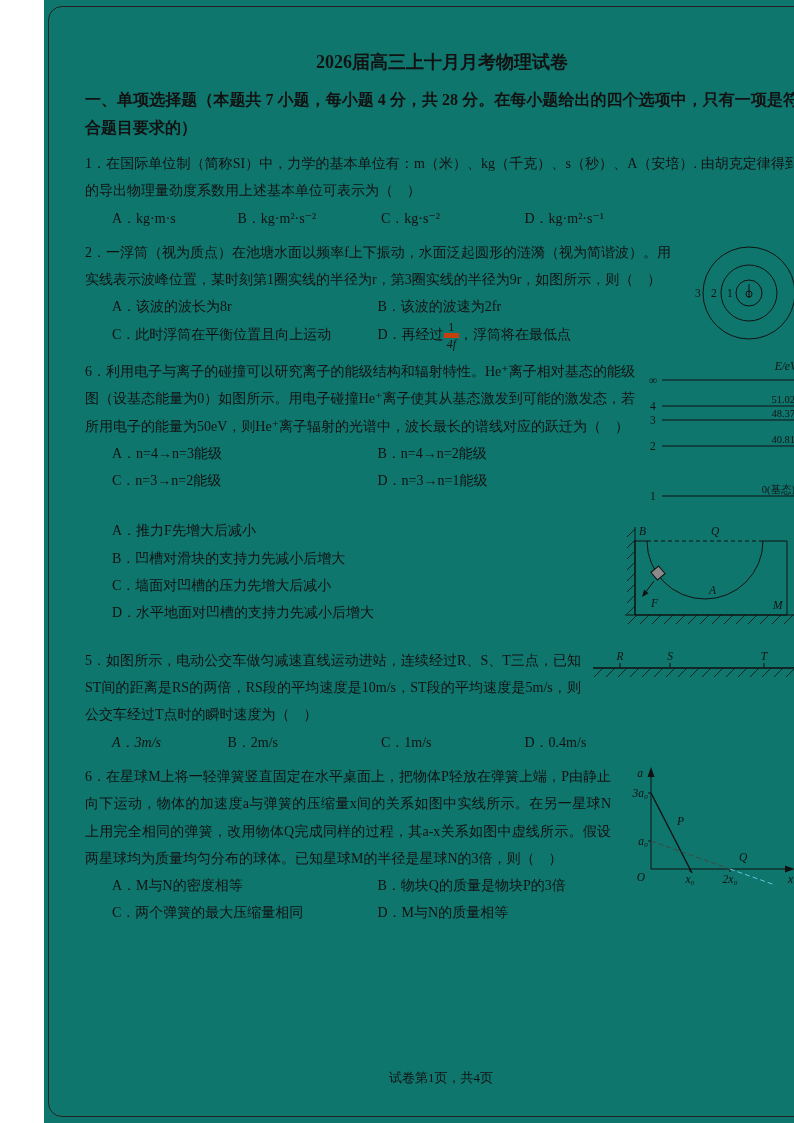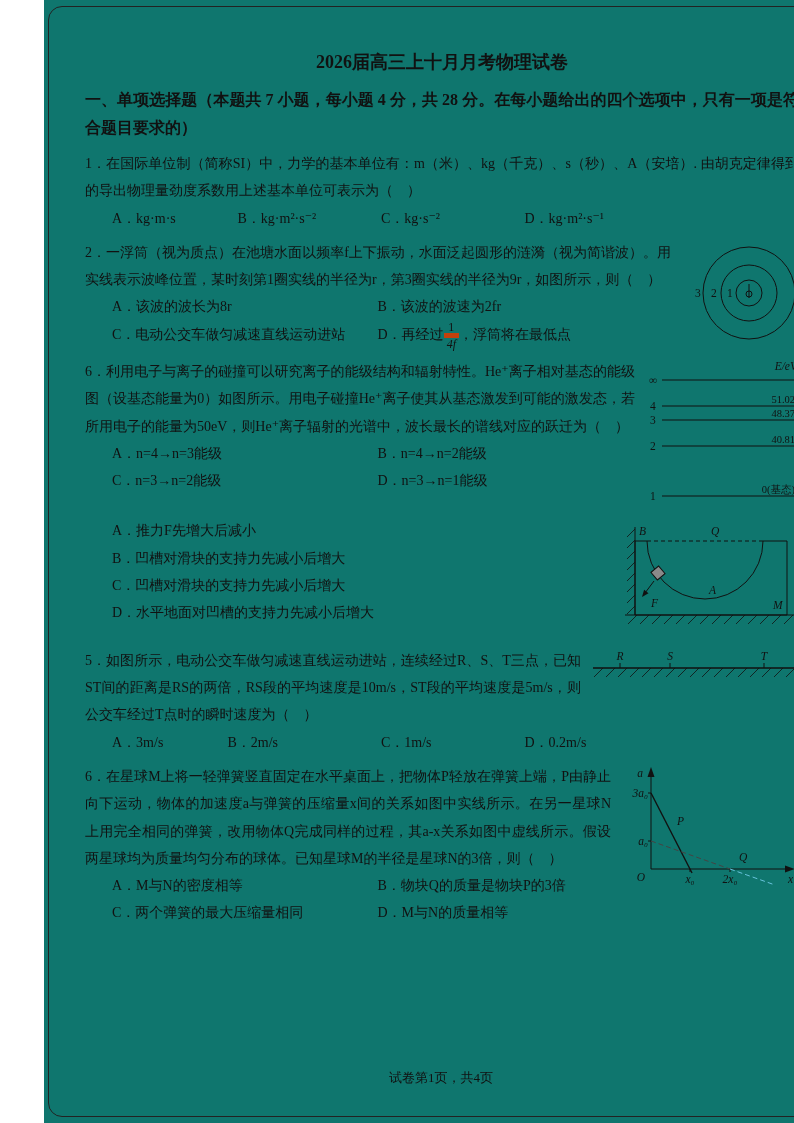--- a/index.html
+++ b/index.html
@@ -19,21 +19,21 @@
   .exam-info { margin-top: 11px; display: flex; justify-content: center; gap: 58px; font-size: 14px; }
   .section-header { margin-top: 12px; font-size: 16px; font-weight: 700; line-height: 1.78; text-align: justify; }
   .question { margin-top: 7px; font-size: 14px; line-height: 1.95; clear: both; }
   .stem { text-align: justify; }
   .opts { padding-left: 27px; }
   .opt { display: inline-block; vertical-align: top; }
   .w262 { width: 262px; }
   .w286 { width: 286px; }
   .w122 { width: 122px; }
   .w140 { width: 140px; }
-  .w112 { width: 112px; }
+  .w112 { width: 112px; font-style: italic; }
   .w150 { width: 150px; }
   .fig { float: right; margin: 2px 0 4px 12px; }
   svg text { font-size: 11.5px; font-family: "Liberation Serif", "DejaVu Serif", serif; fill: #111; }
   svg text.it { font-style: italic; }
   svg text.sm { font-size: 10.5px; }
   .frac { display: inline-block; vertical-align: -0.8em; text-align: center; line-height: 1.05; font-size: 12px; }
   .frac .num { display: block; }
   .frac .den { display: block; border-top: 5px solid #c2410c; padding: 0 3px; font-style: italic; }
   .footer { position: absolute; left: 0; right: 0; bottom: 36px; text-align: center; font-size: 13px; }
 </style>
@@ -72,21 +72,21 @@
           <text x="28" y="56">2</text>
           <text x="44" y="56">1</text>
         </svg>
       </div>
       <div class="stem">2．一浮筒（视为质点）在池塘水面以频率f上下振动，水面泛起圆形的涟漪（视为简谐波）。用实线表示波峰位置，某时刻第1圈实线的半径为r，第3圈实线的半径为9r，如图所示，则（　）</div>
       <div class="opts">
         <span class="opt w262">A．该波的波长为8r</span>
         <span class="opt">B．该波的波速为2fr</span>
       </div>
       <div class="opts">
-        <span class="opt w262">C．电动公交车做匀减速直线运动进站</span>
+        <span class="opt w262">C．此时浮筒在平衡位置且向上运动</span>
         <span class="opt"><span>D．再经过</span><span class="frac"><span class="num">1</span><span class="den">4f</span></span><span>，浮筒将在最低点</span></span>
       </div>
     </section>
 
     <section class="question">
       <div class="fig">
         <svg width="152" height="144" viewBox="0 0 152 144">
           <text x="150" y="10" text-anchor="end" class="it">E/eV</text>
           <line x1="15" y1="20" x2="150" y2="20" stroke="#111"></line>
           <text x="2" y="24">∞</text>
@@ -161,21 +161,21 @@
           <polygon points="19,78 25.5,74.2 21.1,70.8" fill="#111"></polygon>
           <text x="28" y="88" class="it">F</text>
           <text x="150" y="90" class="it">M</text>
         </svg>
       </div>
       <div class="opts">
         <span class="opt w286">A．推力F先增大后减小</span>
         <span class="opt">B．凹槽对滑块的支持力先减小后增大</span>
       </div>
       <div class="opts">
-        <span class="opt w286">C．凹槽对滑块的支持力先减小后增大</span>
+        <span class="opt w286">C．墙面对凹槽的压力先增大后减小</span>
         <span class="opt">D．水平地面对凹槽的支持力先减小后增大</span>
       </div>
     </section>
 
     <section class="question">
       <div class="fig">
         <svg width="206" height="34" viewBox="0 0 206 34">
           <text x="27" y="11" text-anchor="middle" class="it">R</text>
           <text x="77" y="11" text-anchor="middle" class="it">S</text>
           <text x="171" y="11" text-anchor="middle" class="it">T</text>
@@ -202,21 +202,21 @@
               <line x1="190" y1="19" x2="181" y2="28"></line>
             <line x1="202" y1="19" x2="193" y2="28"></line>
           </g>
         </svg>
       </div>
       <div class="stem">5．如图所示，电动公交车做匀减速直线运动进站，连续经过R、S、T三点，已知ST间的距离是RS的两倍，RS段的平均速度是10m/s，ST段的平均速度是5m/s，则公交车经过T点时的瞬时速度为（　）</div>
       <div class="opts">
         <span class="opt w112">A．3m/s</span>
         <span class="opt w150">B．2m/s</span>
         <span class="opt w140">C．1m/s</span>
-        <span class="opt">D．0.2m/s</span>
+        <span class="opt">D．0.4m/s</span>
       </div>
     </section>
 
     <section class="question">
       <div class="fig">
         <svg width="176" height="126" viewBox="0 0 176 126">
 
           <line x1="28" y1="104" x2="28" y2="6" stroke="#111"></line>
           <polygon points="28,2 24.5,12 31.5,12" fill="#111"></polygon>
           <line x1="28" y1="104" x2="168" y2="104" stroke="#111"></line>

